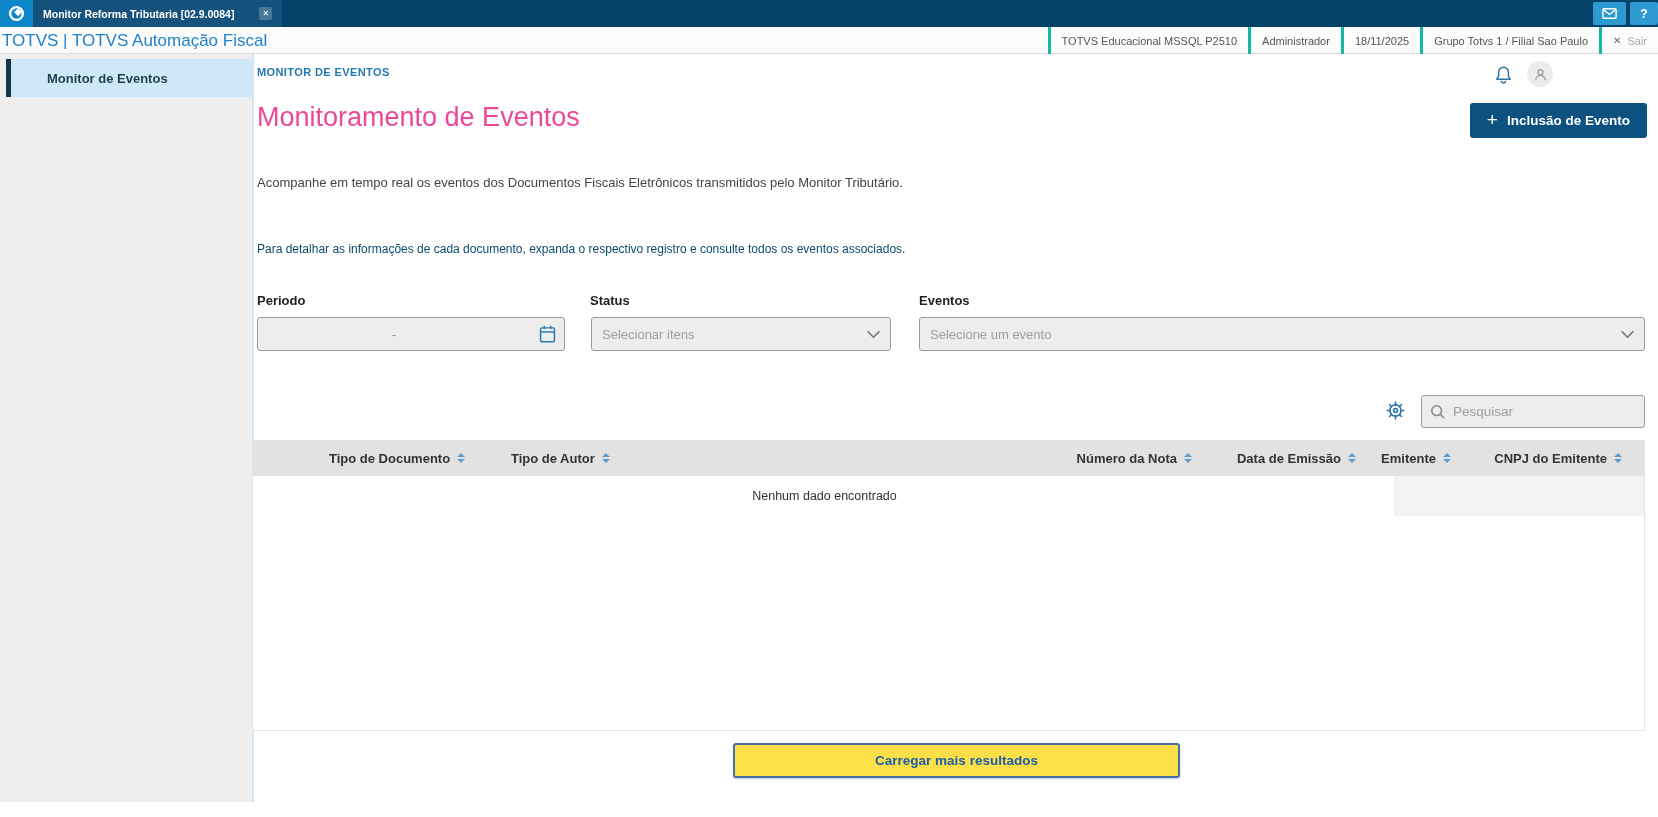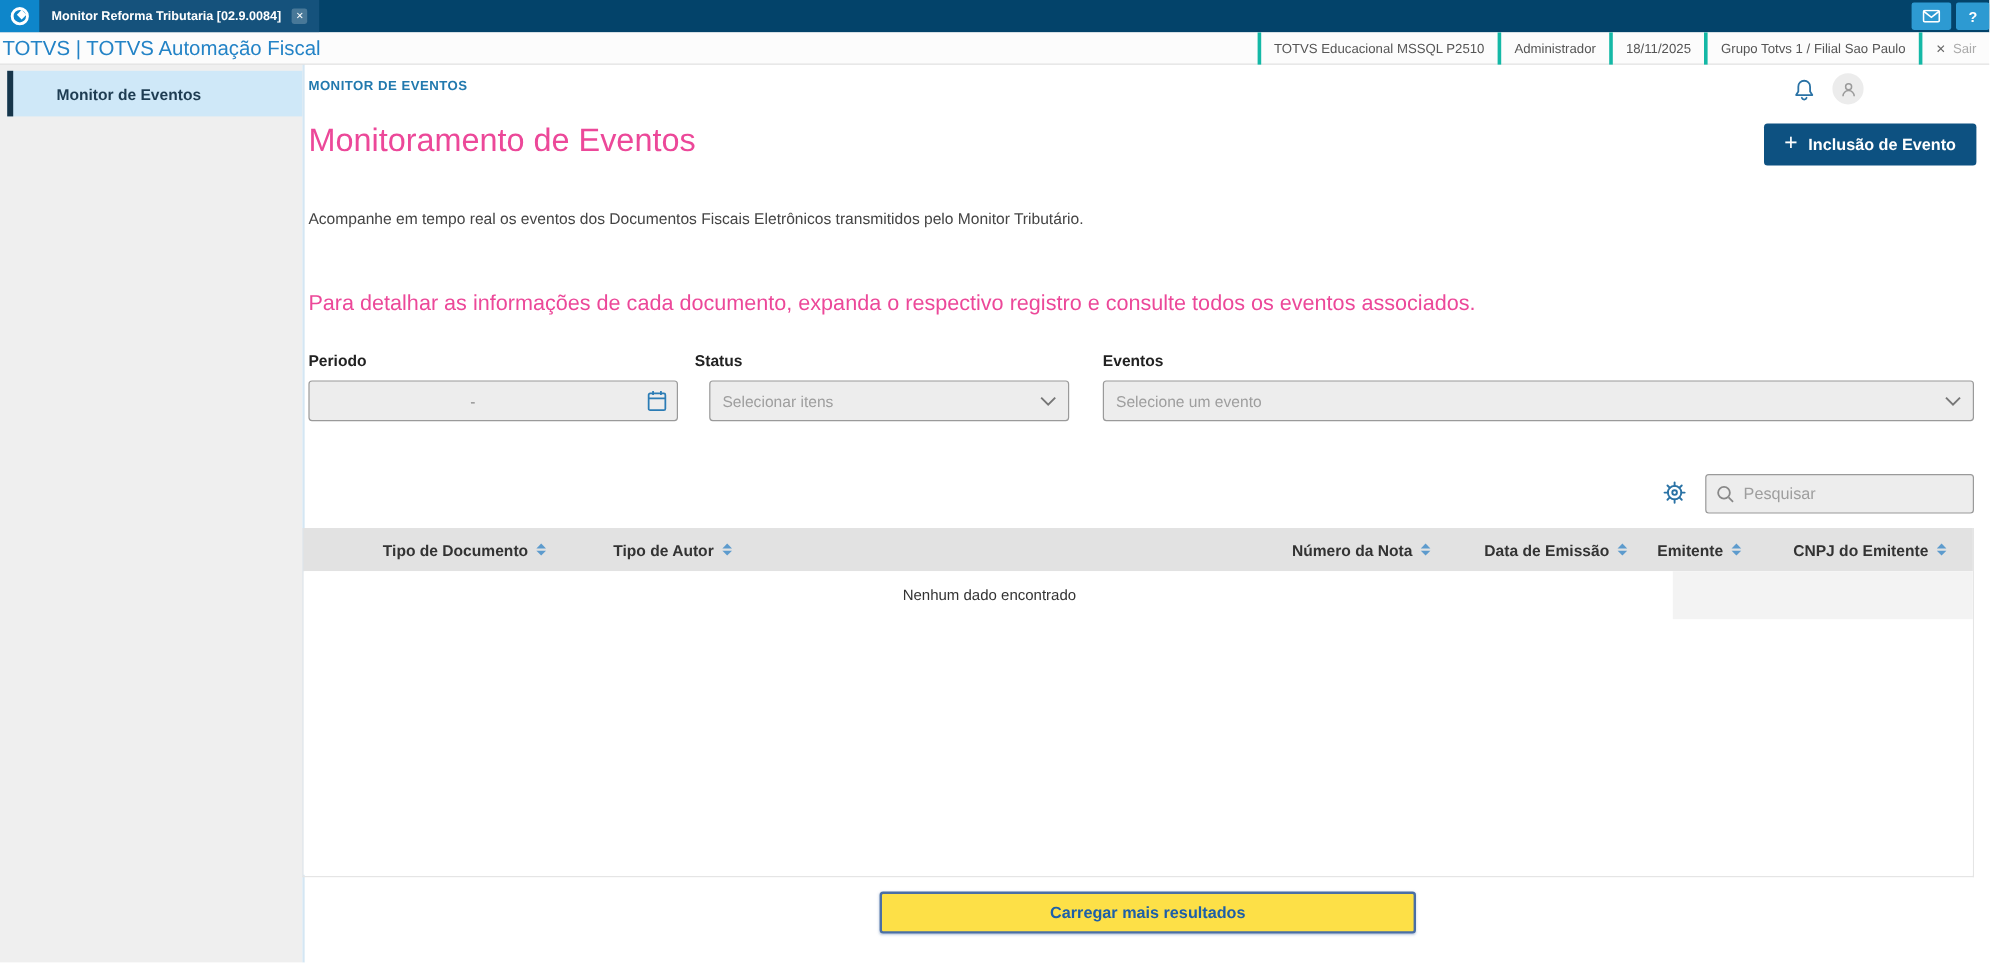--- a/index.html
+++ b/index.html
@@ -3,21 +3,21 @@
 <meta charset="utf-8">
 <style>
   * { margin:0; padding:0; box-sizing:border-box; }
   html,body { background:#fff; }
   body { font-family:"Liberation Sans", sans-serif; }
   .page { position:relative; width:1658px; height:817px; background:#fff; overflow:hidden; }
 
   
   .topbar { position:absolute; left:0; top:0; width:1658px; height:27px; background:#03436a; }
   .logo-box { position:absolute; left:0; top:0; width:33px; height:27px; background:#0e86ca; display:flex; align-items:center; justify-content:center; }
-  .wintab { position:absolute; left:33px; top:0; height:27px; background:#15527c; display:flex; align-items:center; gap:9px; padding:0 10px; cursor:pointer; }
+  .wintab { position:absolute; left:33px; top:0; height:27px; background:#15527c; display:flex; align-items:center; gap:25px; padding:0 10px; cursor:pointer; }
   .wintab-title { color:#fff; font-size:10.5px; font-weight:bold; white-space:nowrap; }
   .wintab-close { width:13px; height:13px; border-radius:2px; background:rgba(255,255,255,.22); color:#fff; font-size:8px; line-height:13px; text-align:center; cursor:pointer; }
   .topbar-right { position:absolute; right:0; top:2px; height:23px; display:flex; gap:4px; }
   .top-icon-btn { width:33px; height:23px; background:#2d9ad2; border-radius:2px; display:flex; align-items:center; justify-content:center; color:#fff; cursor:pointer; }
   .top-icon-btn.help { width:28px; font-size:12px; font-weight:bold; }
 
   
   .prodbar { position:absolute; left:0; top:27px; width:1658px; height:27px; background:#fcfcfc; border-bottom:1px solid #dcdcdc; }
   .brand { position:absolute; left:2px; top:0; line-height:27px; font-size:17px; color:#2383c6; white-space:nowrap; }
   .prodbar-right { position:absolute; right:0; top:0; height:27px; display:flex; }
@@ -34,44 +34,44 @@
   .main { position:absolute; left:254px; top:54px; width:1404px; height:763px; background:#fff; }
   .breadcrumb { position:absolute; left:3px; top:12px; font-size:11px; font-weight:600; letter-spacing:.4px; color:#2279ae; }
   .bell-btn { position:absolute; left:1236px; top:8px; width:26px; height:26px; display:flex; align-items:center; justify-content:center; cursor:pointer; }
   .avatar-btn { position:absolute; left:1273px; top:7px; width:26px; height:26px; border-radius:50%; background:#ececec; display:flex; align-items:center; justify-content:center; cursor:pointer; }
   .page-title { position:absolute; left:3px; top:48px; font-size:27px; font-weight:normal; color:#ec4899;text-align:center; }
   .add-btn { position:absolute; right:11px; top:49px; height:35px; background:#0d5181; border:none; border-radius:3px; color:#fff; font-family:inherit; font-size:13.5px; font-weight:bold; display:flex; align-items:center; gap:9px; padding:0 17px; cursor:pointer; }
   .add-btn .plus { font-size:19px; font-weight:400; line-height:1; margin-top:-2px; }
 
   .intro { position:absolute; left:3px; top:121px; font-size:13px; color:#444; }
   .instr1 { position:absolute; left:3px; top:167px; font-size:13px; color:#444; }
-  .instr2 { position:absolute; left:3px; top:188px; font-size:18px; color:#ec4899; }
+  .instr2 { position:absolute; left:3px; top:188px; font-size:12px; color:#0c4a6e; }
 
   
   .flabel { position:absolute; top:239px; font-size:13px; font-weight:bold; color:#222; }
-  .flabel.l-period { left:3px; } .flabel.l-status { left:325px;text-align:center; } .flabel.l-events { left:665px; }
+  .flabel.l-period { left:3px; } .flabel.l-status { left:336px;text-align:center; } .flabel.l-events { left:665px; }
   .fbox { position:absolute; top:263px; height:34px; background:#ededed; border:1px solid #9a9a9a; border-radius:3px; display:flex; align-items:center; }
   .fbox input { flex:1; height:100%; border:none; background:transparent; outline:none; font-family:inherit; font-size:13px; color:#555; padding:0 10px; }
   .fbox input::placeholder { color:#9e9e9e; }
   .b-period { left:3px; width:308px; } .b-period input { text-align:center; color:#888; }
   .b-status { left:337px; width:300px; }
   .b-events { left:665px; width:726px; }
   .fbox .icon-slot { width:34px; display:flex; align-items:center; justify-content:center; flex:0 0 auto; cursor:pointer; }
 
   
   .gear-btn { position:absolute; left:1128px; top:343px; width:26px; height:26px; display:flex; align-items:center; justify-content:center; cursor:pointer; }
   .searchbox { position:absolute; left:1167px; top:341px; width:224px; height:33px; background:#ededed; border:1px solid #9a9a9a; border-radius:3px; display:flex; align-items:center; padding:0 8px; gap:7px; }
   .searchbox input { flex:1; border:none; background:transparent; outline:none; font-family:inherit; font-size:13.5px; color:#555; }
   .searchbox input::placeholder { color:#9e9e9e; }
 
   
   .tablewrap { position:absolute; left:-2px; top:386px; width:1393px; height:291px; border:1px solid #e5e5e5; border-top:none; }
   .thead { position:relative; height:36px; background:#e2e2e2; }
   .th { position:absolute; top:0; height:36px; display:flex; align-items:center; gap:7px; font-size:13px; font-weight:bold; color:#333; cursor:pointer; white-space:nowrap; }
-  .th.c0 { left:66px;align-items:center; } .th.c1 { left:258px; }
+  .th.c0 { left:76px;align-items:center; } .th.c1 { left:258px; }
   .th.c2 { right:452px;margin-left:24px; } .th.c3 { right:288px; } .th.c4 { right:193px; } .th.c5 { right:22px; }
   .sort { display:flex; flex-direction:column; gap:2px; align-items:center; }
   .sort i { display:block; width:0; height:0; border-left:4px solid transparent; border-right:4px solid transparent; }
   .sort .up { border-bottom:4px solid #5d9bcd; }
   .sort .dn { border-top:4px solid #5d9bcd; }
   .tbody { position:relative; height:253px; background:#fff; }
   .pin-shade { position:absolute; right:0; top:0; width:250px; height:40px; background:#f3f3f3; }
   .empty { position:absolute; left:0; top:13px; width:1143px; text-align:center; font-size:12.5px; color:#333; }
 
   .loadmore { position:absolute; left:479px; top:689px; width:447px; height:35px; background:#fde047; border:2px solid #4a6fa5; border-radius:3px; color:#1d5fa8; font-family:inherit; font-size:13.5px; font-weight:bold; cursor:pointer; box-shadow:0 1px 2px rgba(74,111,165,.35); }

